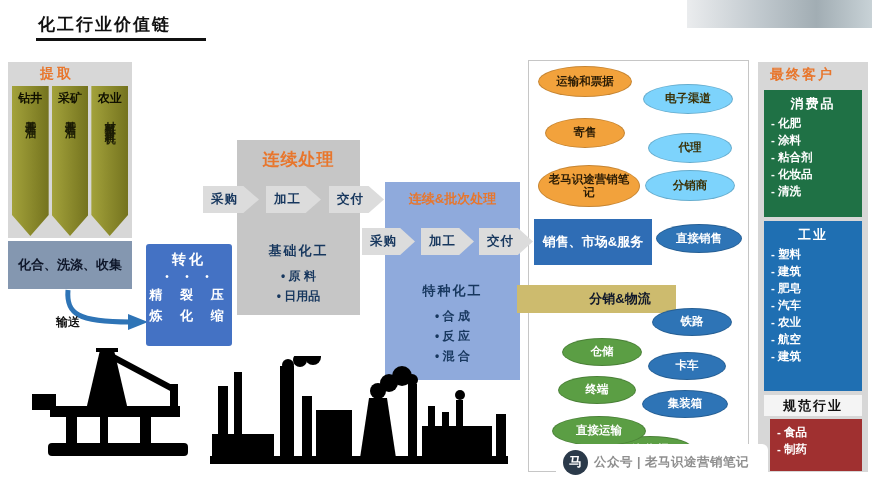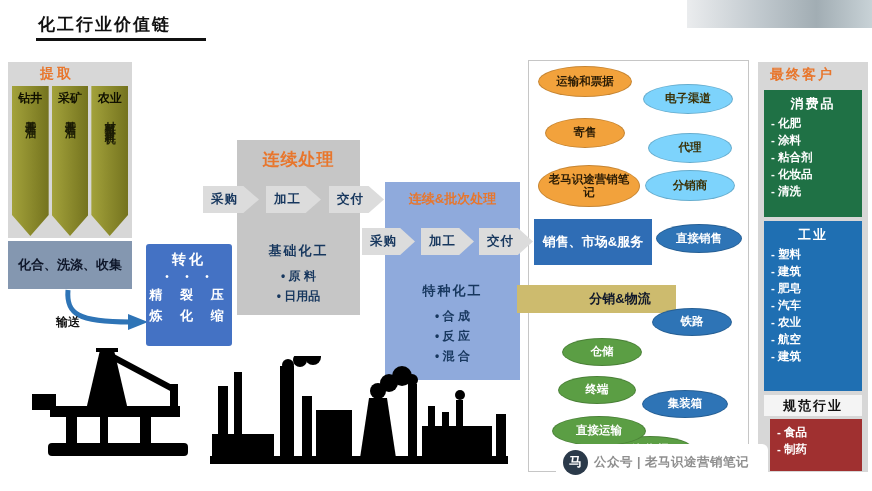--- a/index.html
+++ b/index.html
@@ -158,20 +158,21 @@
   <div class="ellipse el-yellow" style="left:648px;top:133px;width:84px;height:30px;">代理</div>
   <div class="ellipse el-orange" style="left:538px;top:165px;width:102px;height:42px;">老马识途营销笔记</div>
   <div class="ellipse el-yellow" style="left:645px;top:170px;width:90px;height:31px;">分销商</div>
 
   <div class="box-sales">销售、市场&amp;服务</div>
   <div class="ellipse el-blue" style="left:656px;top:224px;width:86px;height:29px;">直接销售</div>
 
   <div class="box-logistics">分销&amp;物流</div>
   <div class="ellipse el-blue" style="left:652px;top:308px;width:80px;height:28px;">铁路</div>
   <div class="ellipse el-green" style="left:562px;top:338px;width:80px;height:28px;">仓储</div>
+  <div class="ellipse el-blue" style="left:648px;top:352px;width:78px;height:28px;">卡车</div>
   <div class="ellipse el-green" style="left:558px;top:376px;width:78px;height:28px;">终端</div>
   <div class="ellipse el-blue" style="left:642px;top:390px;width:86px;height:28px;">集装箱</div>
   <div class="ellipse el-green" style="left:552px;top:416px;width:94px;height:30px;">直接运输</div>
   <div class="ellipse el-green" style="left:606px;top:436px;width:88px;height:28px;z-index:4;">管道/桶</div>
 
   <div class="cust-panel"></div>
   <div class="cust-title">最终客户</div>
 
   <div class="cust-box cust-consumer">
     <div class="cb-title">消费品</div>

